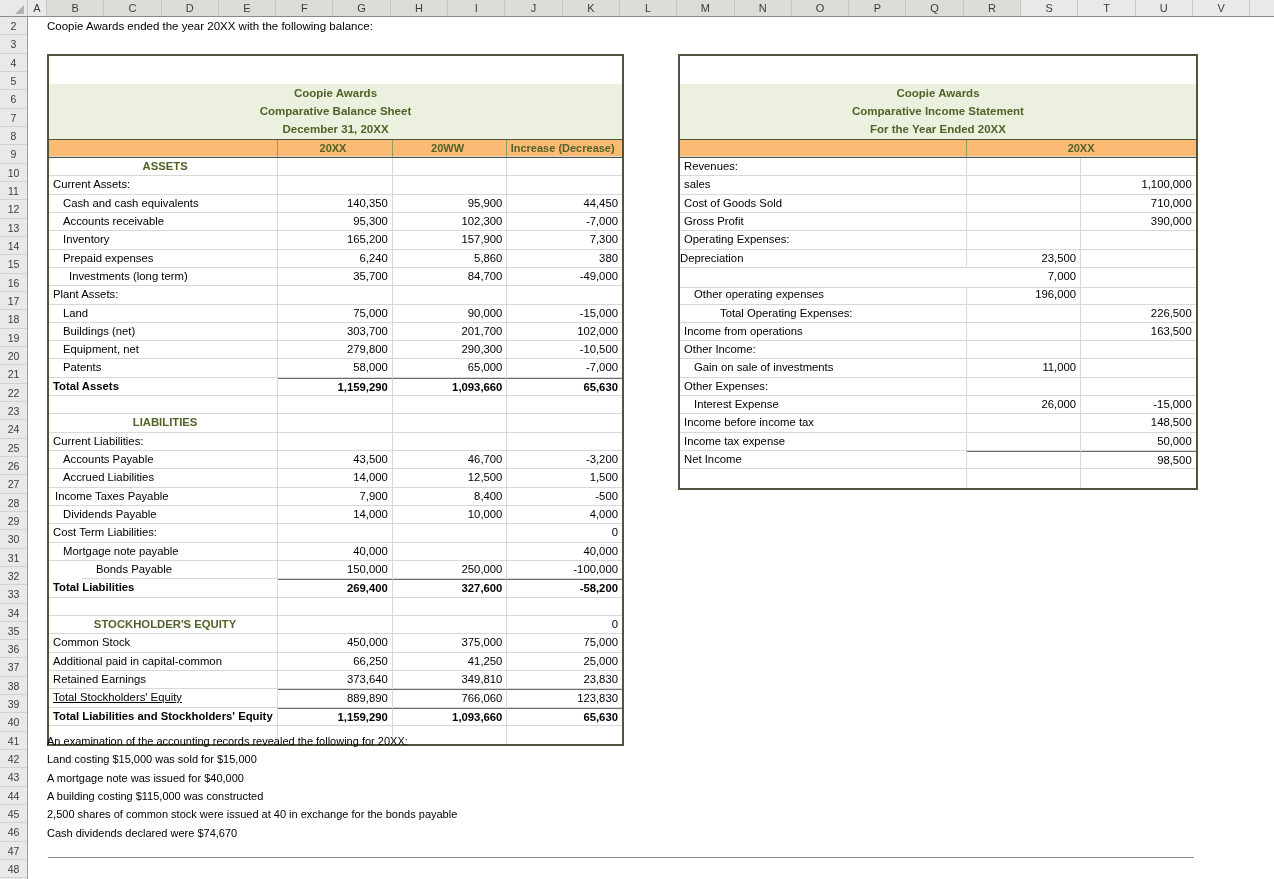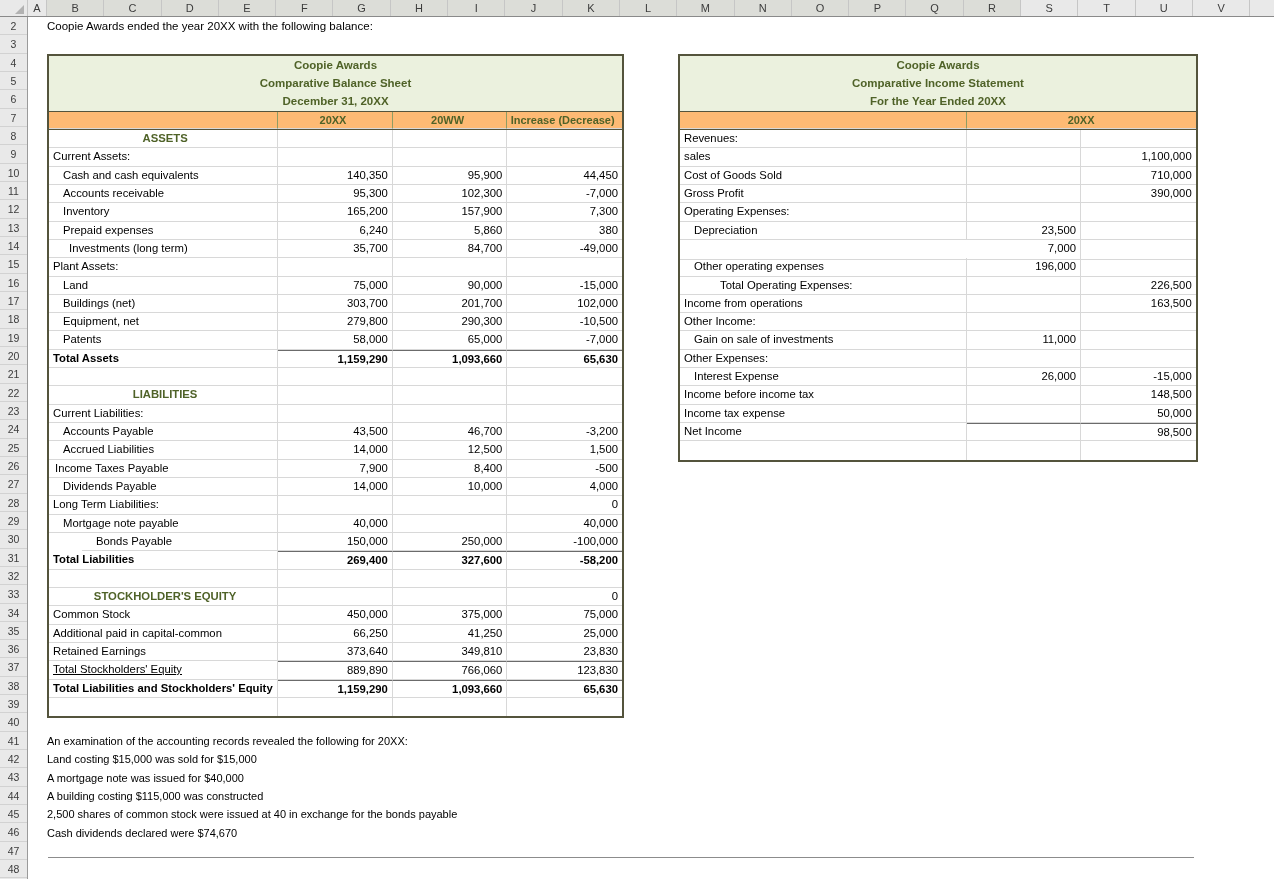--- a/index.html
+++ b/index.html
@@ -30,21 +30,21 @@
            background:#fff; overflow:hidden; }
 
   .intro { position:absolute; left:18px; top:0; height:18.3px; line-height:18.3px;
            font-size:11.5px; white-space:nowrap; }
 
   
   .fin-table { position:absolute; border:2px solid #54543c; background:#fff; }
   .fin-table.bs { left:18px;  top:36.7px; width:577px; }
   .fin-table.is { left:649px; top:36.7px; width:520px; }
 
-  .t-title { background:#ebf1de; border-bottom:1px solid #54543c; text-align:center; }
+  .t-title { background:#ebf1de; border-bottom:1px solid #54543c; text-align:center;margin-top:28px; }
   .t-title div { height:18.3px; line-height:18.3px; font-weight:bold;
                  color:#4f6228; font-size:11.5px; }
 
   .head { display:grid; height:18.3px; background:#fdba74;
           border-bottom:1px solid #54543c; font-weight:bold; color:#4f6228;
           font-size:11px; }
   .bs .head, .bs .grid-row { grid-template-columns:229.2px 114.6px 114.6px 114.6px; }
   .is .head, .is .grid-row { grid-template-columns:286.5px 114.6px 114.6px; }
   .head .cell { border-right:1px solid #8f9d63; line-height:17.3px;
                 text-align:center; overflow:hidden; white-space:nowrap; }
@@ -286,21 +286,21 @@
             <div class="cell num">8,400</div>
             <div class="cell num">-500</div>
           </div>
           <div class="grid-row">
             <div class="cell lbl" style="padding-left: 14px;">Dividends Payable</div>
             <div class="cell num">14,000</div>
             <div class="cell num">10,000</div>
             <div class="cell num">4,000</div>
           </div>
           <div class="grid-row">
-            <div class="cell lbl">Long Term Liabilities:</div>
+            <div class="cell lbl">Cost Term Liabilities:</div>
             <div class="cell num"></div>
             <div class="cell num"></div>
             <div class="cell num">0</div>
           </div>
           <div class="grid-row">
             <div class="cell lbl" style="padding-left: 14px;">Mortgage note payable</div>
             <div class="cell num">40,000</div>
             <div class="cell num"></div>
             <div class="cell num">40,000</div>
           </div>
@@ -397,21 +397,21 @@
             <div class="cell lbl">Gross Profit</div>
             <div class="cell num"></div>
             <div class="cell num">390,000</div>
           </div>
           <div class="grid-row">
             <div class="cell lbl">Operating Expenses:</div>
             <div class="cell num"></div>
             <div class="cell num"></div>
           </div>
           <div class="grid-row">
-            <div class="cell lbl" style="padding-left: 14px;">Depreciation</div>
+            <div class="cell lbl" style="padding-left: 0;">Depreciation</div>
             <div class="cell num">23,500</div>
             <div class="cell num"></div>
           </div>
           <div class="grid-row">
             <div class="cell lbl" style="padding-left: 14px; margin-top: 19px;">Patent Amortization</div>
             <div class="cell num">7,000</div>
             <div class="cell num"></div>
           </div>
           <div class="grid-row">
             <div class="cell lbl" style="padding-left: 14px;">Other operating expenses</div>

